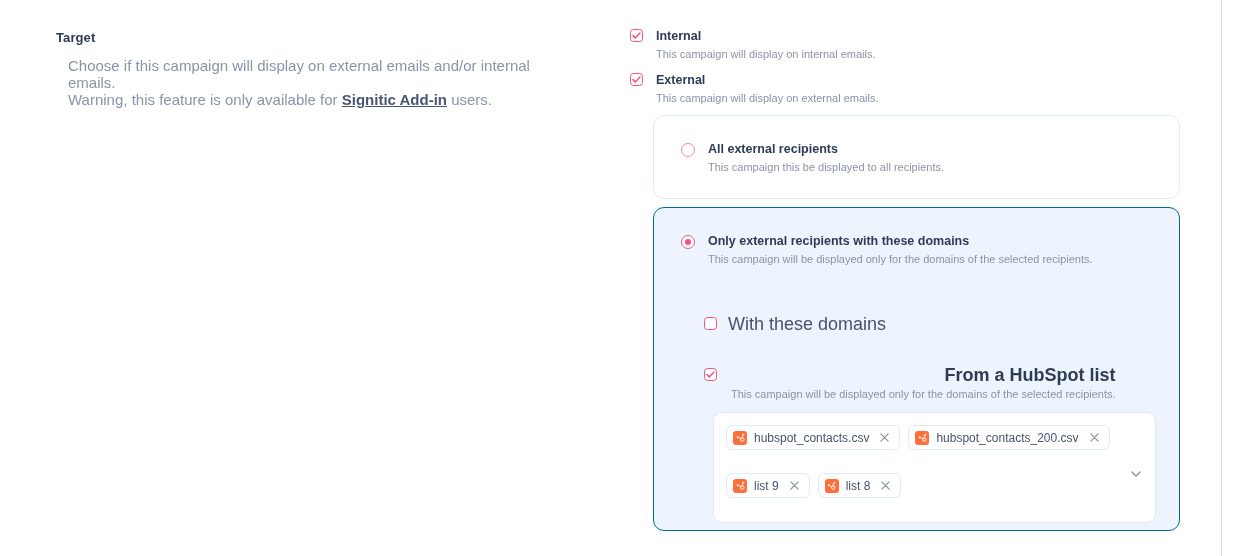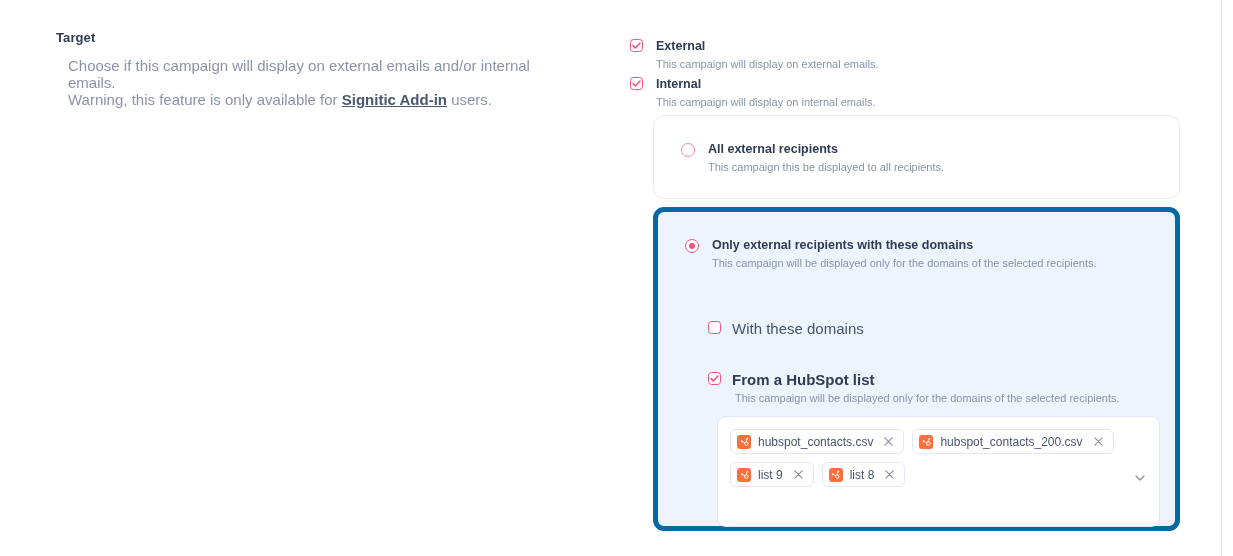--- a/index.html
+++ b/index.html
@@ -139,21 +139,21 @@
   #card-all {
     top: 87px;
     height: 84px;
     background: #ffffff;
     border: 1px solid #e6ecf7;
   }
   #card-domains {
     top: 179px;
     height: 324px;
     background: #eef4fd;
-    border: 5px solid #0369a1;
+    border: 1px solid #0369a1;
   }
 
   .opt-head {
     position: absolute;
     left: 27px;
     top: 25px;
     padding-left: 27px;
   }
   .opt-head .radio { left: 0; top: 2px; }
   .opt-title {
@@ -175,25 +175,25 @@
   .nested {
     position: absolute;
     left: 50px;
     padding-left: 24px;
   }
   #nest-domains { top: 109px; }
   #nest-list { top: 160px; }
   .nested .cbox { top: 0px; }
   .nest-label {
     display: block;
-    font-size: 15px;
+    font-size: 18px;
     color: #46536e;
     line-height: 15px;
   }
-  .nest-label.bold { font-weight: bold; color: #2f3c56; }
+  .nest-label.bold { font-weight: bold; color: #2f3c56; text-align: right; }
   .nest-sub {
     display: block;
     font-size: 11px;
     color: #8a93a8;
     line-height: 16px;
     margin-top: 3px;
     margin-left: 3px;
   }
 
   
@@ -205,21 +205,21 @@
     min-height: 111px;
     box-sizing: border-box;
     background: #ffffff;
     border: 1px solid #e2e8f4;
     border-radius: 9px;
     padding: 12px 40px 12px 12px;
   }
   #tag-rows {
     display: flex;
     flex-wrap: wrap;
-    gap: 8px 8px;
+    gap: 23px 8px;
     align-content: flex-start;
     align-items: center;
   }
   .tag {
     display: inline-flex;
     align-items: center;
     height: 25px;
     box-sizing: border-box;
     padding: 0 9px 0 6px;
     background: #ffffff;
@@ -269,38 +269,38 @@
   <div id="left-col">
     <div class="section-title">Target</div>
     <p class="section-desc">
       <span>Choose if this campaign will display on external emails and/or internal emails.</span><br>
       <span>Warning, this feature is only available for </span><a class="inline-link" href="#">Signitic Add-in</a><span> users.</span>
     </p>
   </div>
 
   <div id="right-col">
 
+    <div class="check-row" style="top:0;">
+      <span class="cbox">
+        <svg width="11" height="11" viewBox="0 0 11 11">
+            <path d="M2 5.6 L4.3 7.9 L9 3" fill="none" stroke="#f2547d" stroke-width="1.5" stroke-linecap="round" stroke-linejoin="round"></path>
+          </svg>
+      </span>
+      <span class="check-label">Internal</span>
+      <span class="check-sub">This campaign will display on internal emails.</span>
+    </div>
+
     <div class="check-row" style="margin-top:10px;">
       <span class="cbox">
         <svg width="11" height="11" viewBox="0 0 11 11">
             <path d="M2 5.6 L4.3 7.9 L9 3" fill="none" stroke="#f2547d" stroke-width="1.5" stroke-linecap="round" stroke-linejoin="round"></path>
           </svg>
       </span>
       <span class="check-label">External</span>
       <span class="check-sub">This campaign will display on external emails.</span>
-    </div>
-
-    <div class="check-row" style="top:0;">
-      <span class="cbox">
-        <svg width="11" height="11" viewBox="0 0 11 11">
-            <path d="M2 5.6 L4.3 7.9 L9 3" fill="none" stroke="#f2547d" stroke-width="1.5" stroke-linecap="round" stroke-linejoin="round"></path>
-          </svg>
-      </span>
-      <span class="check-label">Internal</span>
-      <span class="check-sub">This campaign will display on internal emails.</span>
     </div>
 
     <div class="opt-card" id="card-all">
       <div class="opt-head">
         <span class="radio"></span>
         <span class="opt-title">All external recipients</span>
         <span class="opt-desc">This campaign this be displayed to all recipients.</span>
       </div>
     </div>
 

